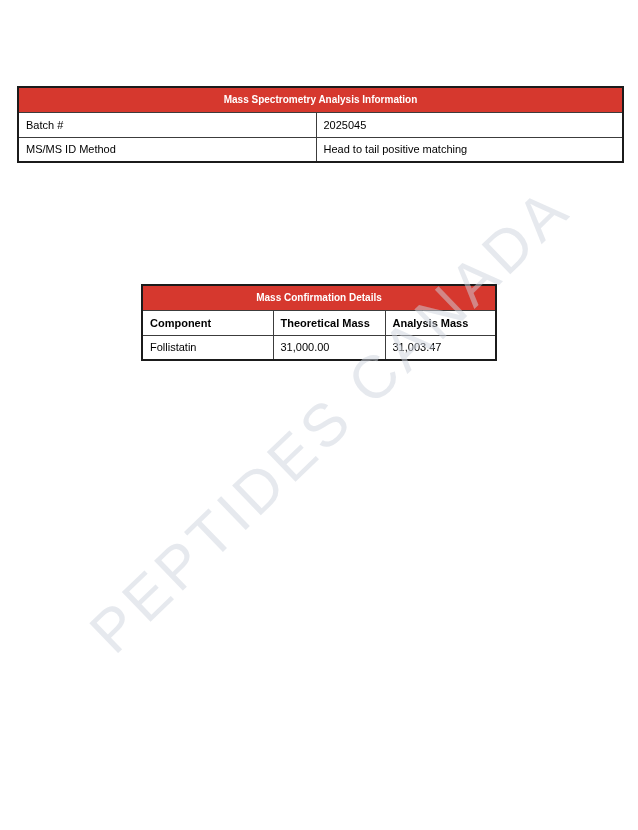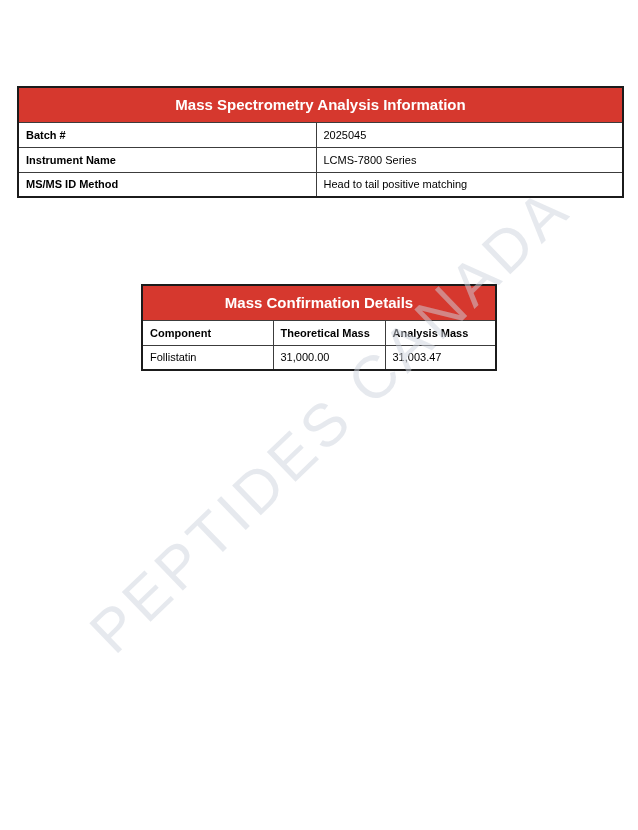--- a/index.html
+++ b/index.html
@@ -28,26 +28,26 @@
     padding: 0 7px;
     vertical-align: middle;
     overflow: hidden;
     white-space: nowrap;
   }
   .red-title {
     background: #d6382e;
     color: #ffffff;
     font-weight: bold;
     text-align: center;
-    font-size: 15px;
-    height: 35px;
+    font-size: 10px;
+    height: 25px;
   }
   .tbl1 { left: 17px; top: 86px; width: 605px; }
   .tbl1 td { height: 25px; }
-  .tbl1 td.label { font-weight: bold; }
+  .tbl1 td.label { font-weight: normal; }
 
   .tbl2 { left: 141px; top: 284px; width: 354px; }
   .tbl2 td { height: 25px; }
   .tbl2 tr.col-head td { font-weight: bold; }
 
   .watermark {
     position: absolute;
     left: 330px;
     top: 420px;
     transform: translate(-50%, -50%) rotate(-44deg);
@@ -75,24 +75,20 @@
       <tr>
         <th class="red-title" colspan="2">Mass Spectrometry Analysis Information</th>
       </tr>
     </thead>
     <tbody>
       <tr>
         <td class="label">Batch #</td>
         <td class="value">2025045</td>
       </tr>
       <tr>
-        <td class="label">Instrument Name</td>
-        <td class="value">LCMS-7800 Series</td>
-      </tr>
-      <tr>
         <td class="label">MS/MS ID Method</td>
         <td class="value">Head to tail positive matching</td>
       </tr>
     </tbody>
   </table>
 
   <table class="doc-table tbl2">
     <colgroup>
       <col style="width:131px">
       <col style="width:112px">

